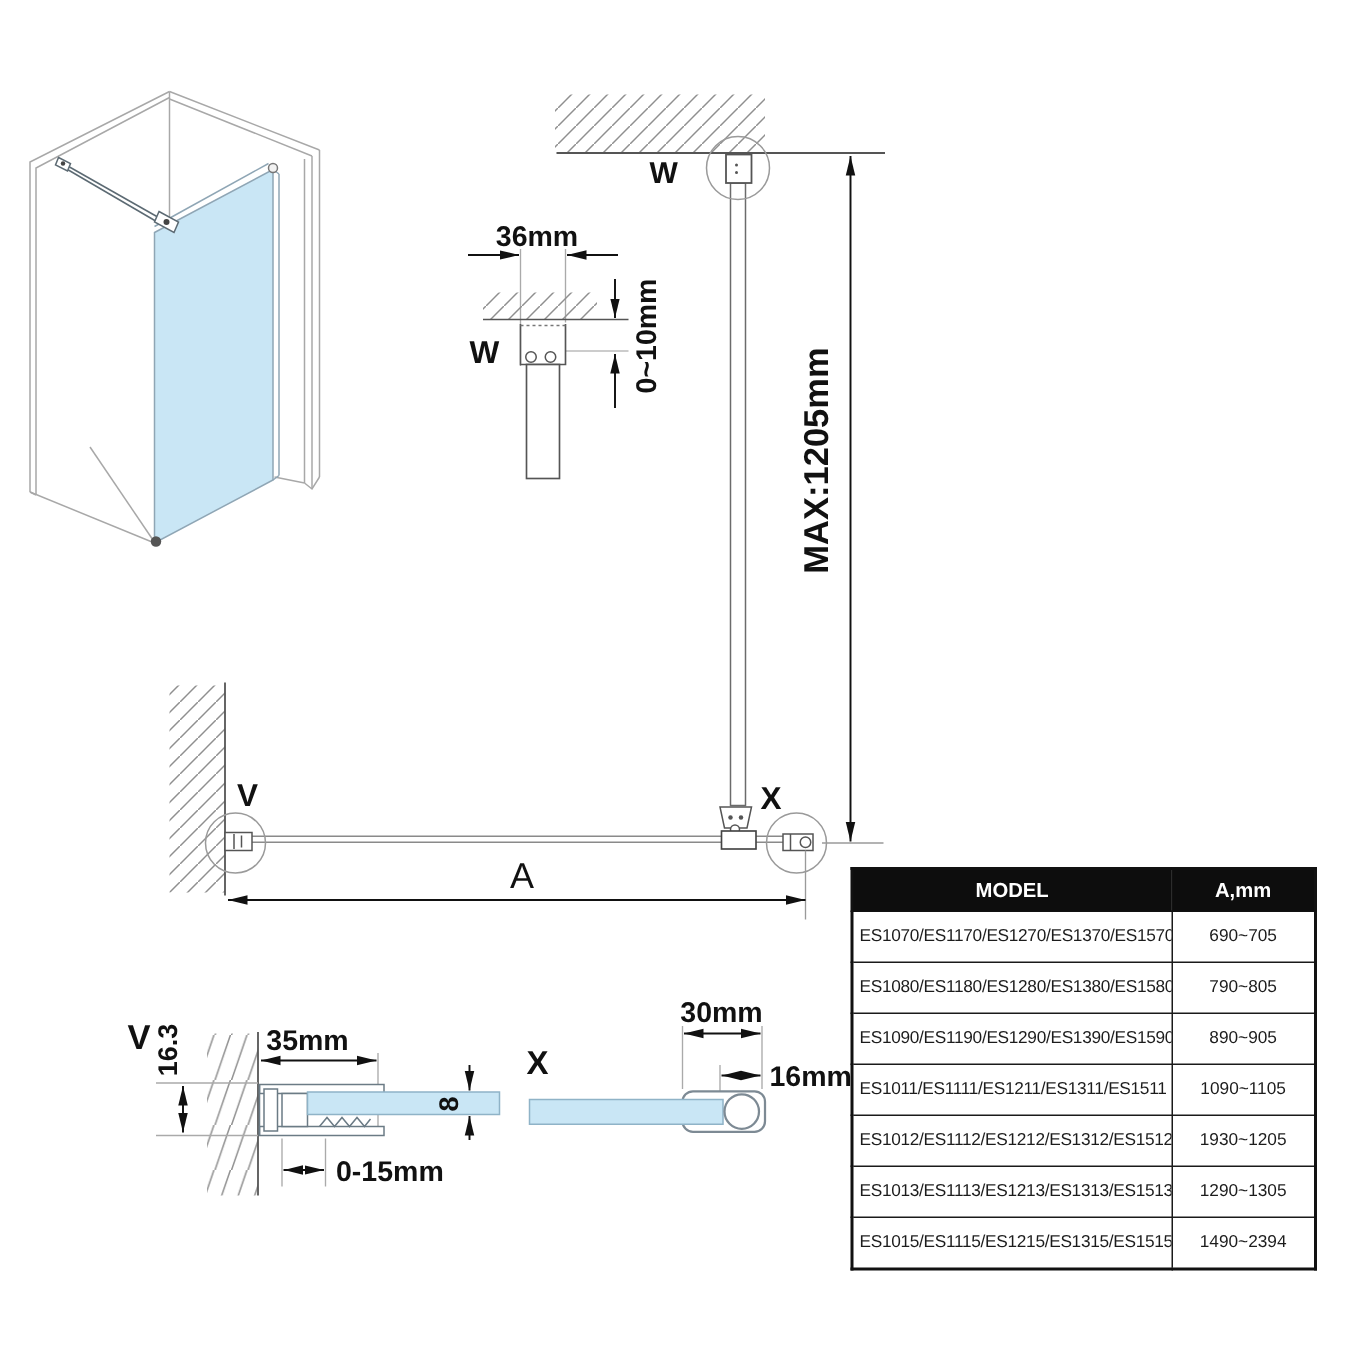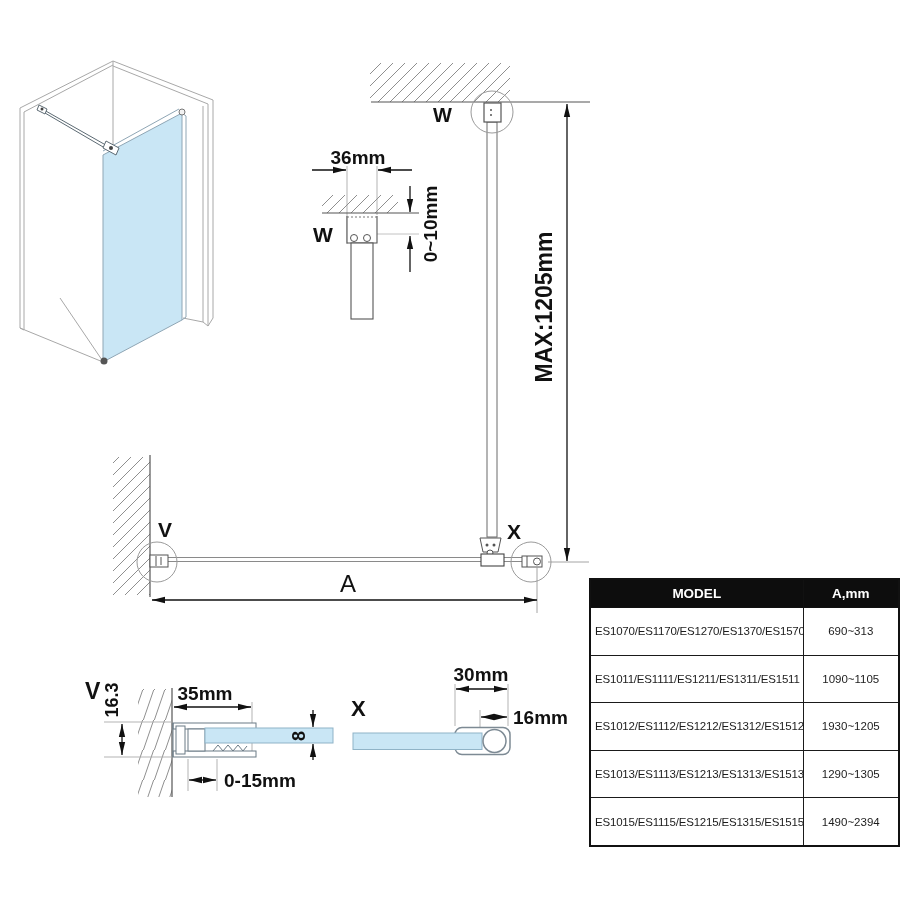--- a/index.html
+++ b/index.html
@@ -4,21 +4,21 @@
 <style>
   html,body{margin:0;padding:0;background:#ffffff;}
   .page{position:relative;width:900px;height:900px;background:#ffffff;overflow:hidden;
         font-family:"Liberation Sans",sans-serif;}
   svg{position:absolute;left:0;top:0;}
   svg text{fill:#111;font-family:"Liberation Sans",sans-serif;}
   .dim-label{font-weight:700;}
   .callout-label{font-weight:700;}
 
   
-  .model-table-wrap{position:absolute;left:589px;top:578px;width:309px;height:269px;}
+  .model-table-wrap{position:absolute;left:567px;top:578px;width:309px;height:269px;}
   table.model-table{border-collapse:collapse;table-layout:fixed;width:309px;height:269px;
         border:2px solid #111;}
   table.model-table th{background:#0d0d0d;color:#fff;font-size:13.5px;font-weight:700;
         text-align:center;border:1px solid #111;height:27px;padding:0;}
   table.model-table td{border:1px solid #1a1a1a;font-size:11.5px;color:#1c1c1c;
         white-space:nowrap;overflow:hidden;padding:0 4px;height:26.5px;}
   td.model-cell{text-align:center;letter-spacing:-0.2px;}
   td.amm-cell{text-align:center;font-size:13px;}
   col.c-model{width:213px;} col.c-amm{width:96px;}
 </style>
@@ -205,21 +205,29 @@
         </colgroup>
       <thead>
         <tr>
           <th>MODEL</th>
           <th>A,mm</th>
         </tr>
       </thead>
       <tbody>
         <tr>
           <td class="model-cell">ES1070/ES1170/ES1270/ES1370/ES1570</td>
-          <td class="amm-cell">690~313</td>
+          <td class="amm-cell">690~705</td>
+        </tr>
+        <tr>
+          <td class="model-cell">ES1080/ES1180/ES1280/ES1380/ES1580</td>
+          <td class="amm-cell">790~805</td>
+        </tr>
+        <tr>
+          <td class="model-cell">ES1090/ES1190/ES1290/ES1390/ES1590</td>
+          <td class="amm-cell">890~905</td>
         </tr>
         <tr>
           <td class="model-cell">ES1011/ES1111/ES1211/ES1311/ES1511</td>
           <td class="amm-cell">1090~1105</td>
         </tr>
         <tr>
           <td class="model-cell">ES1012/ES1112/ES1212/ES1312/ES1512</td>
           <td class="amm-cell">1930~1205</td>
         </tr>
         <tr>

